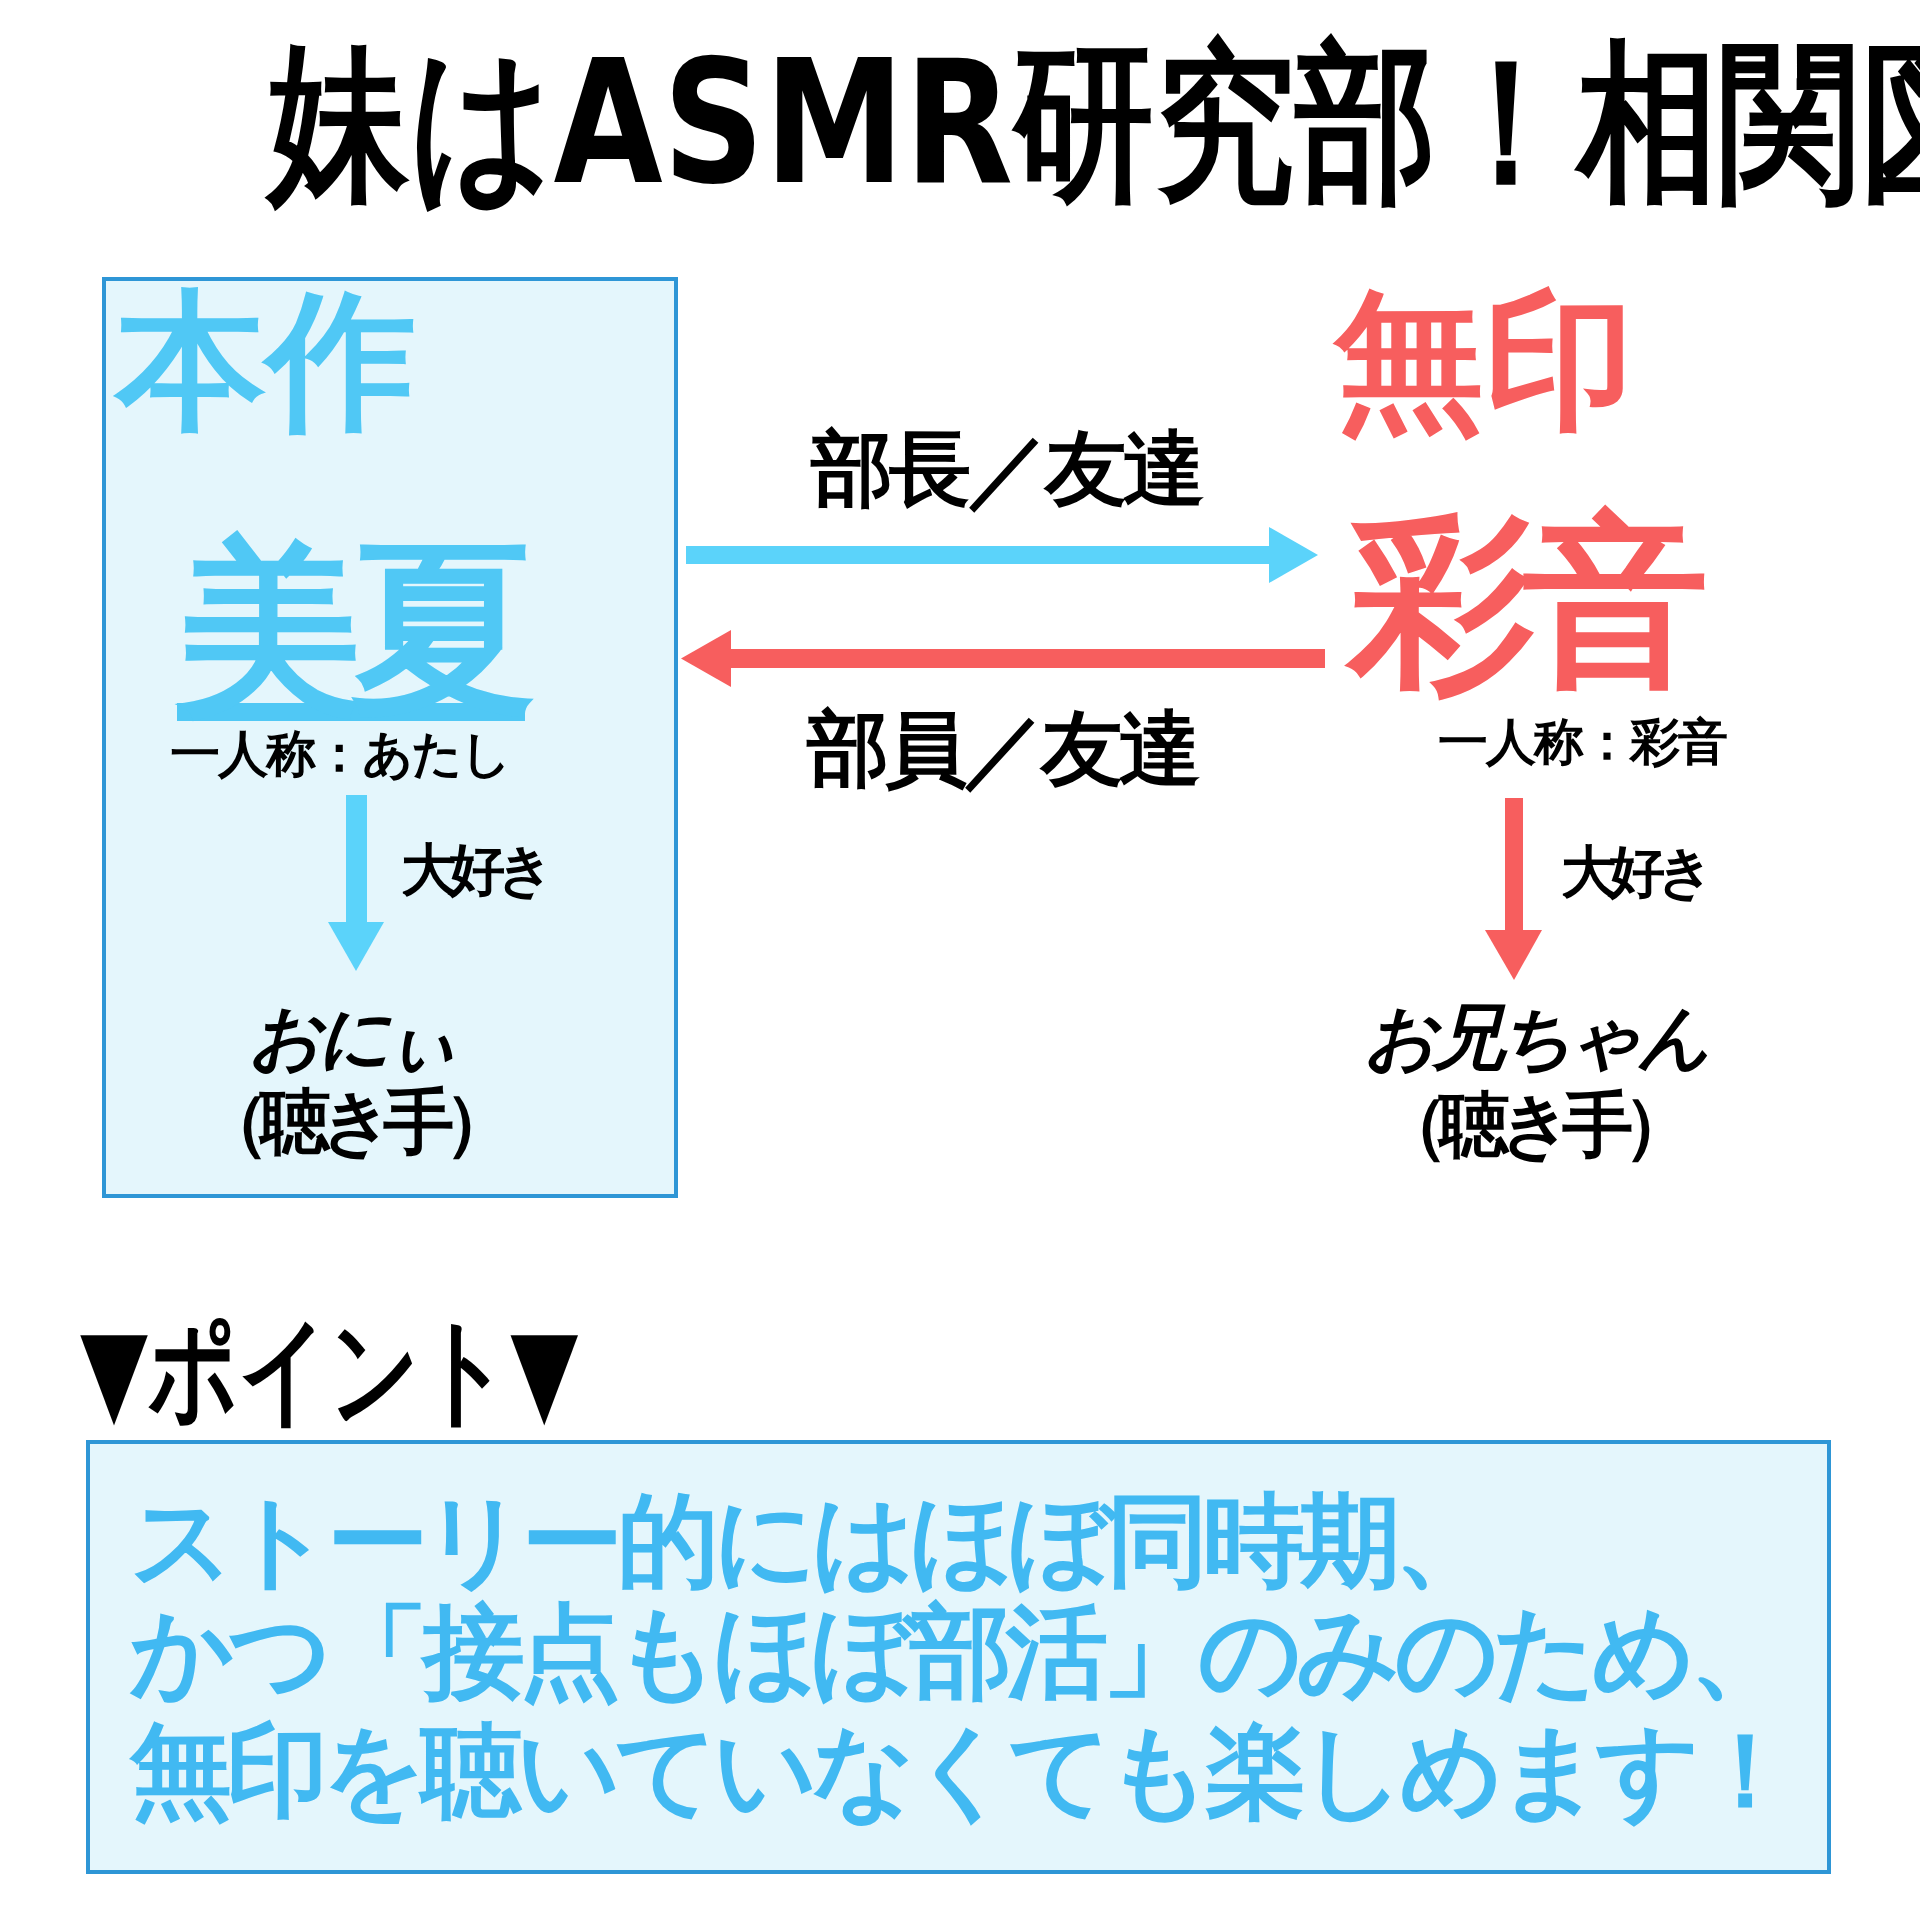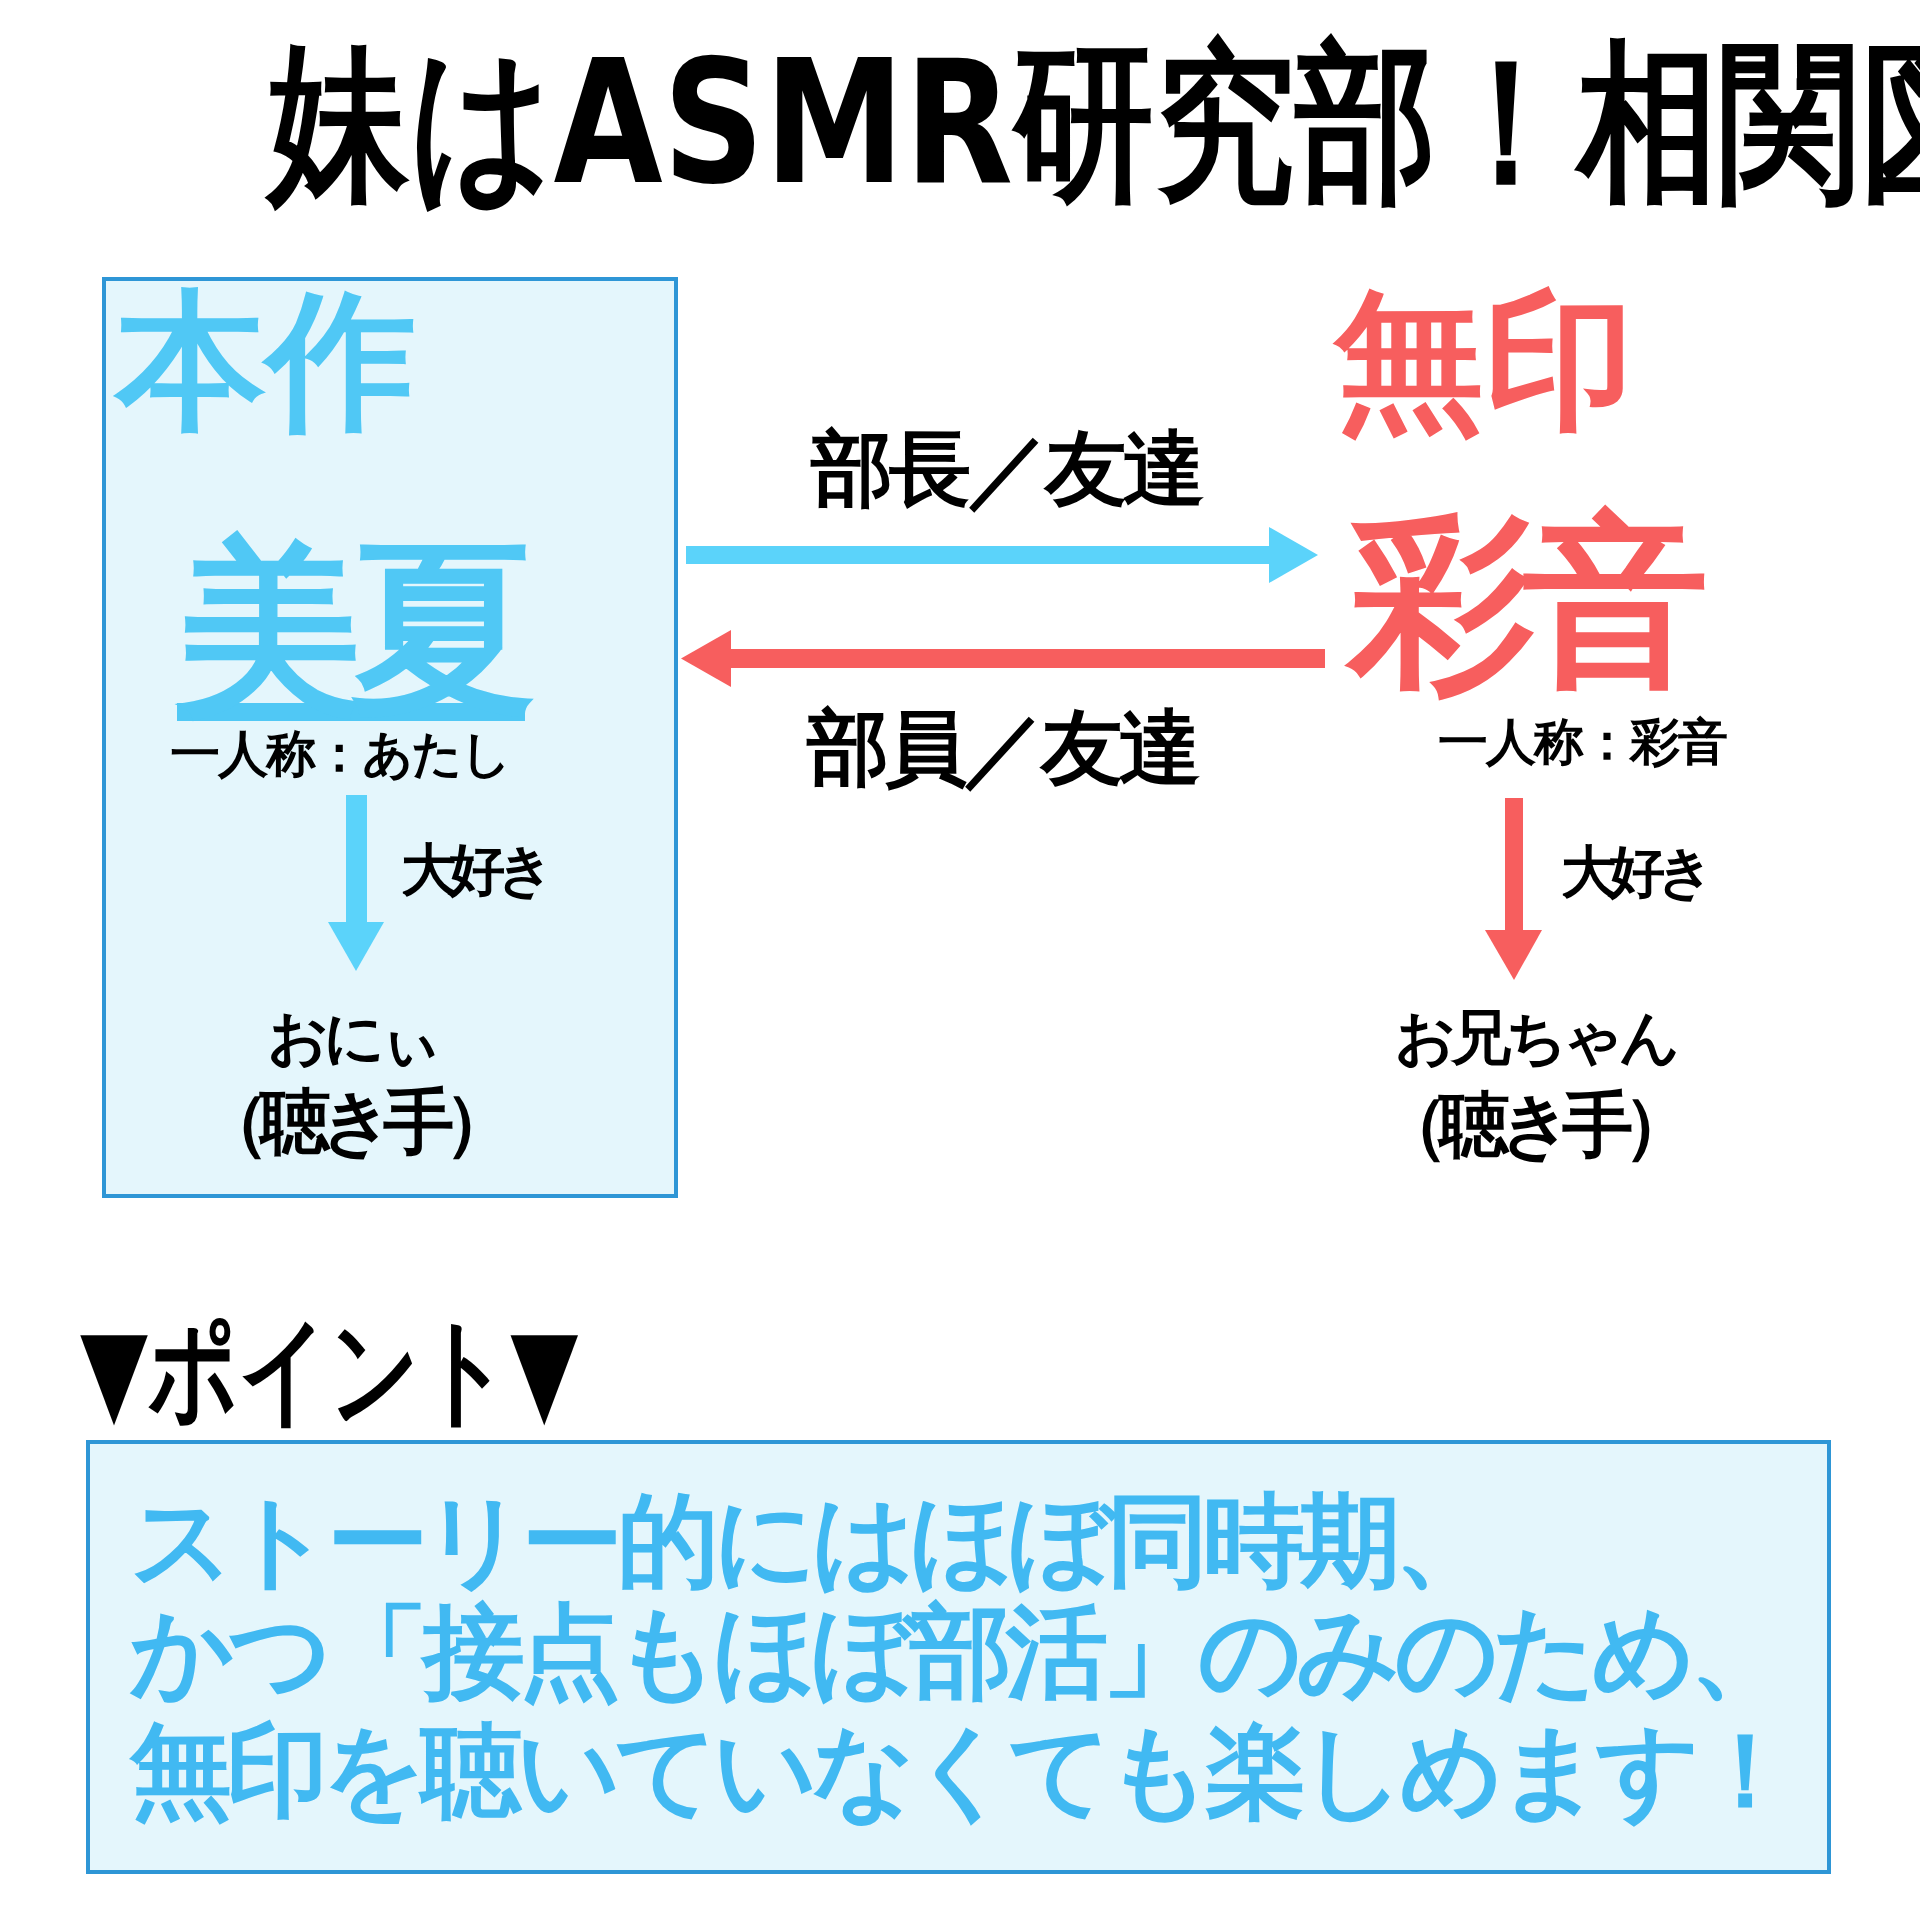--- a/index.html
+++ b/index.html
@@ -39,27 +39,27 @@
   .char-name{font-size:186px;line-height:186px;letter-spacing:-12px;width:420px;}
   #name-mika{left:141px;top:536px;color:var(--accent_blue);text-decoration:underline;}
   #name-ayane{left:1313px;top:509px;color:var(--accent_red);}
 
   .first-person{font-size:50px;line-height:50px;letter-spacing:-2px;width:420px;}
   #fp-left{left:130px;top:717px;margin-top:12px;}
   #fp-right{left:1372px;top:717px;}
 
   .rel-label{font-size:82px;line-height:82px;letter-spacing:-4px;width:520px;}
   #rel-top{left:746px;top:435px;font-family:Liberation Mono, monospace;}
-  #rel-bottom{left:742px;top:708px;font-family:Liberation Serif, serif;}
+  #rel-bottom{left:742px;top:708px;}
 
   .love-label{font-size:56px;line-height:80px;letter-spacing:-8px;}
   #love-left{left:401px;top:830px;}
   #love-right{left:1561px;top:832px;}
 
-  .target-name{font-size:60px;line-height:88px;letter-spacing:-5px;width:560px;}
+  .target-name{font-size:72px;line-height:88px;letter-spacing:-5px;width:560px;font-style:italic;}
   #target-left{left:72px;top:993px;}
   #target-right{left:1255px;top:993px;}
 
   .target-role{font-size:71px;line-height:92px;letter-spacing:-10px;width:560px;}
   #role-left{left:72px;top:1076px;}
   #role-right{left:1251px;top:1079px;}
 
   
   #point-heading{left:80px;top:1311px;font-size:118px;line-height:118px;transform:scaleX(0.75);transform-origin:left top;}
 

